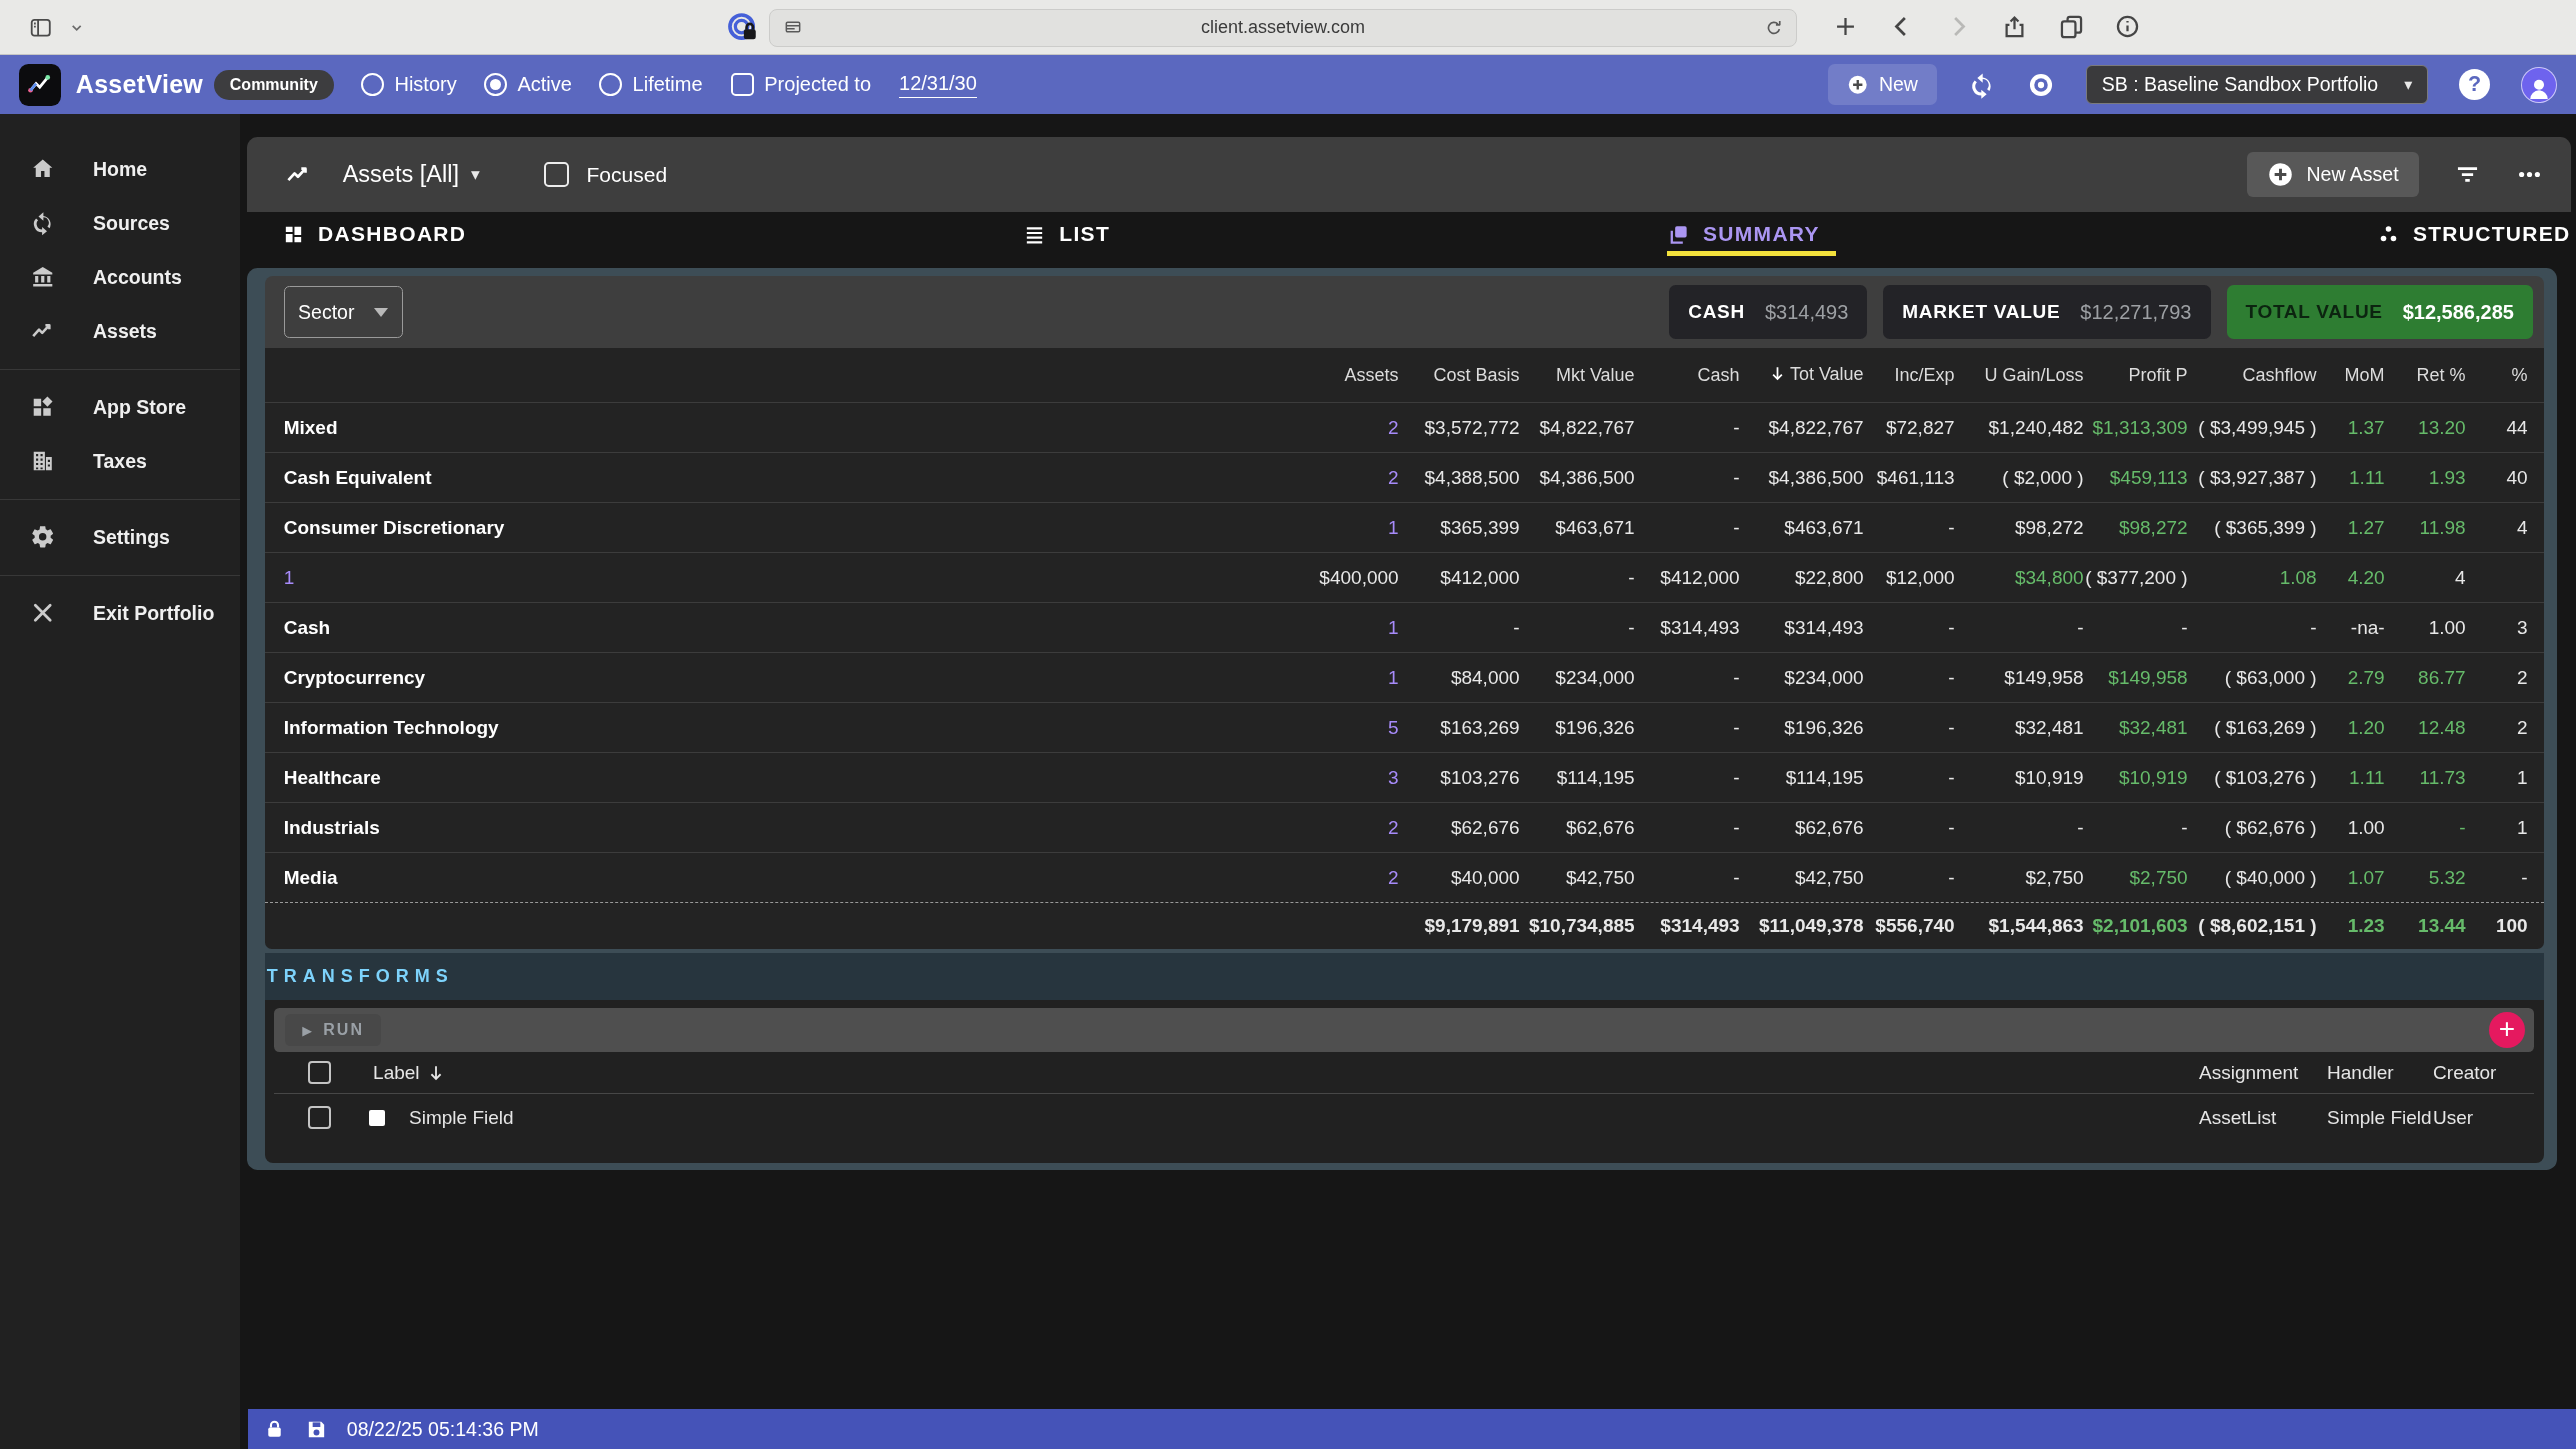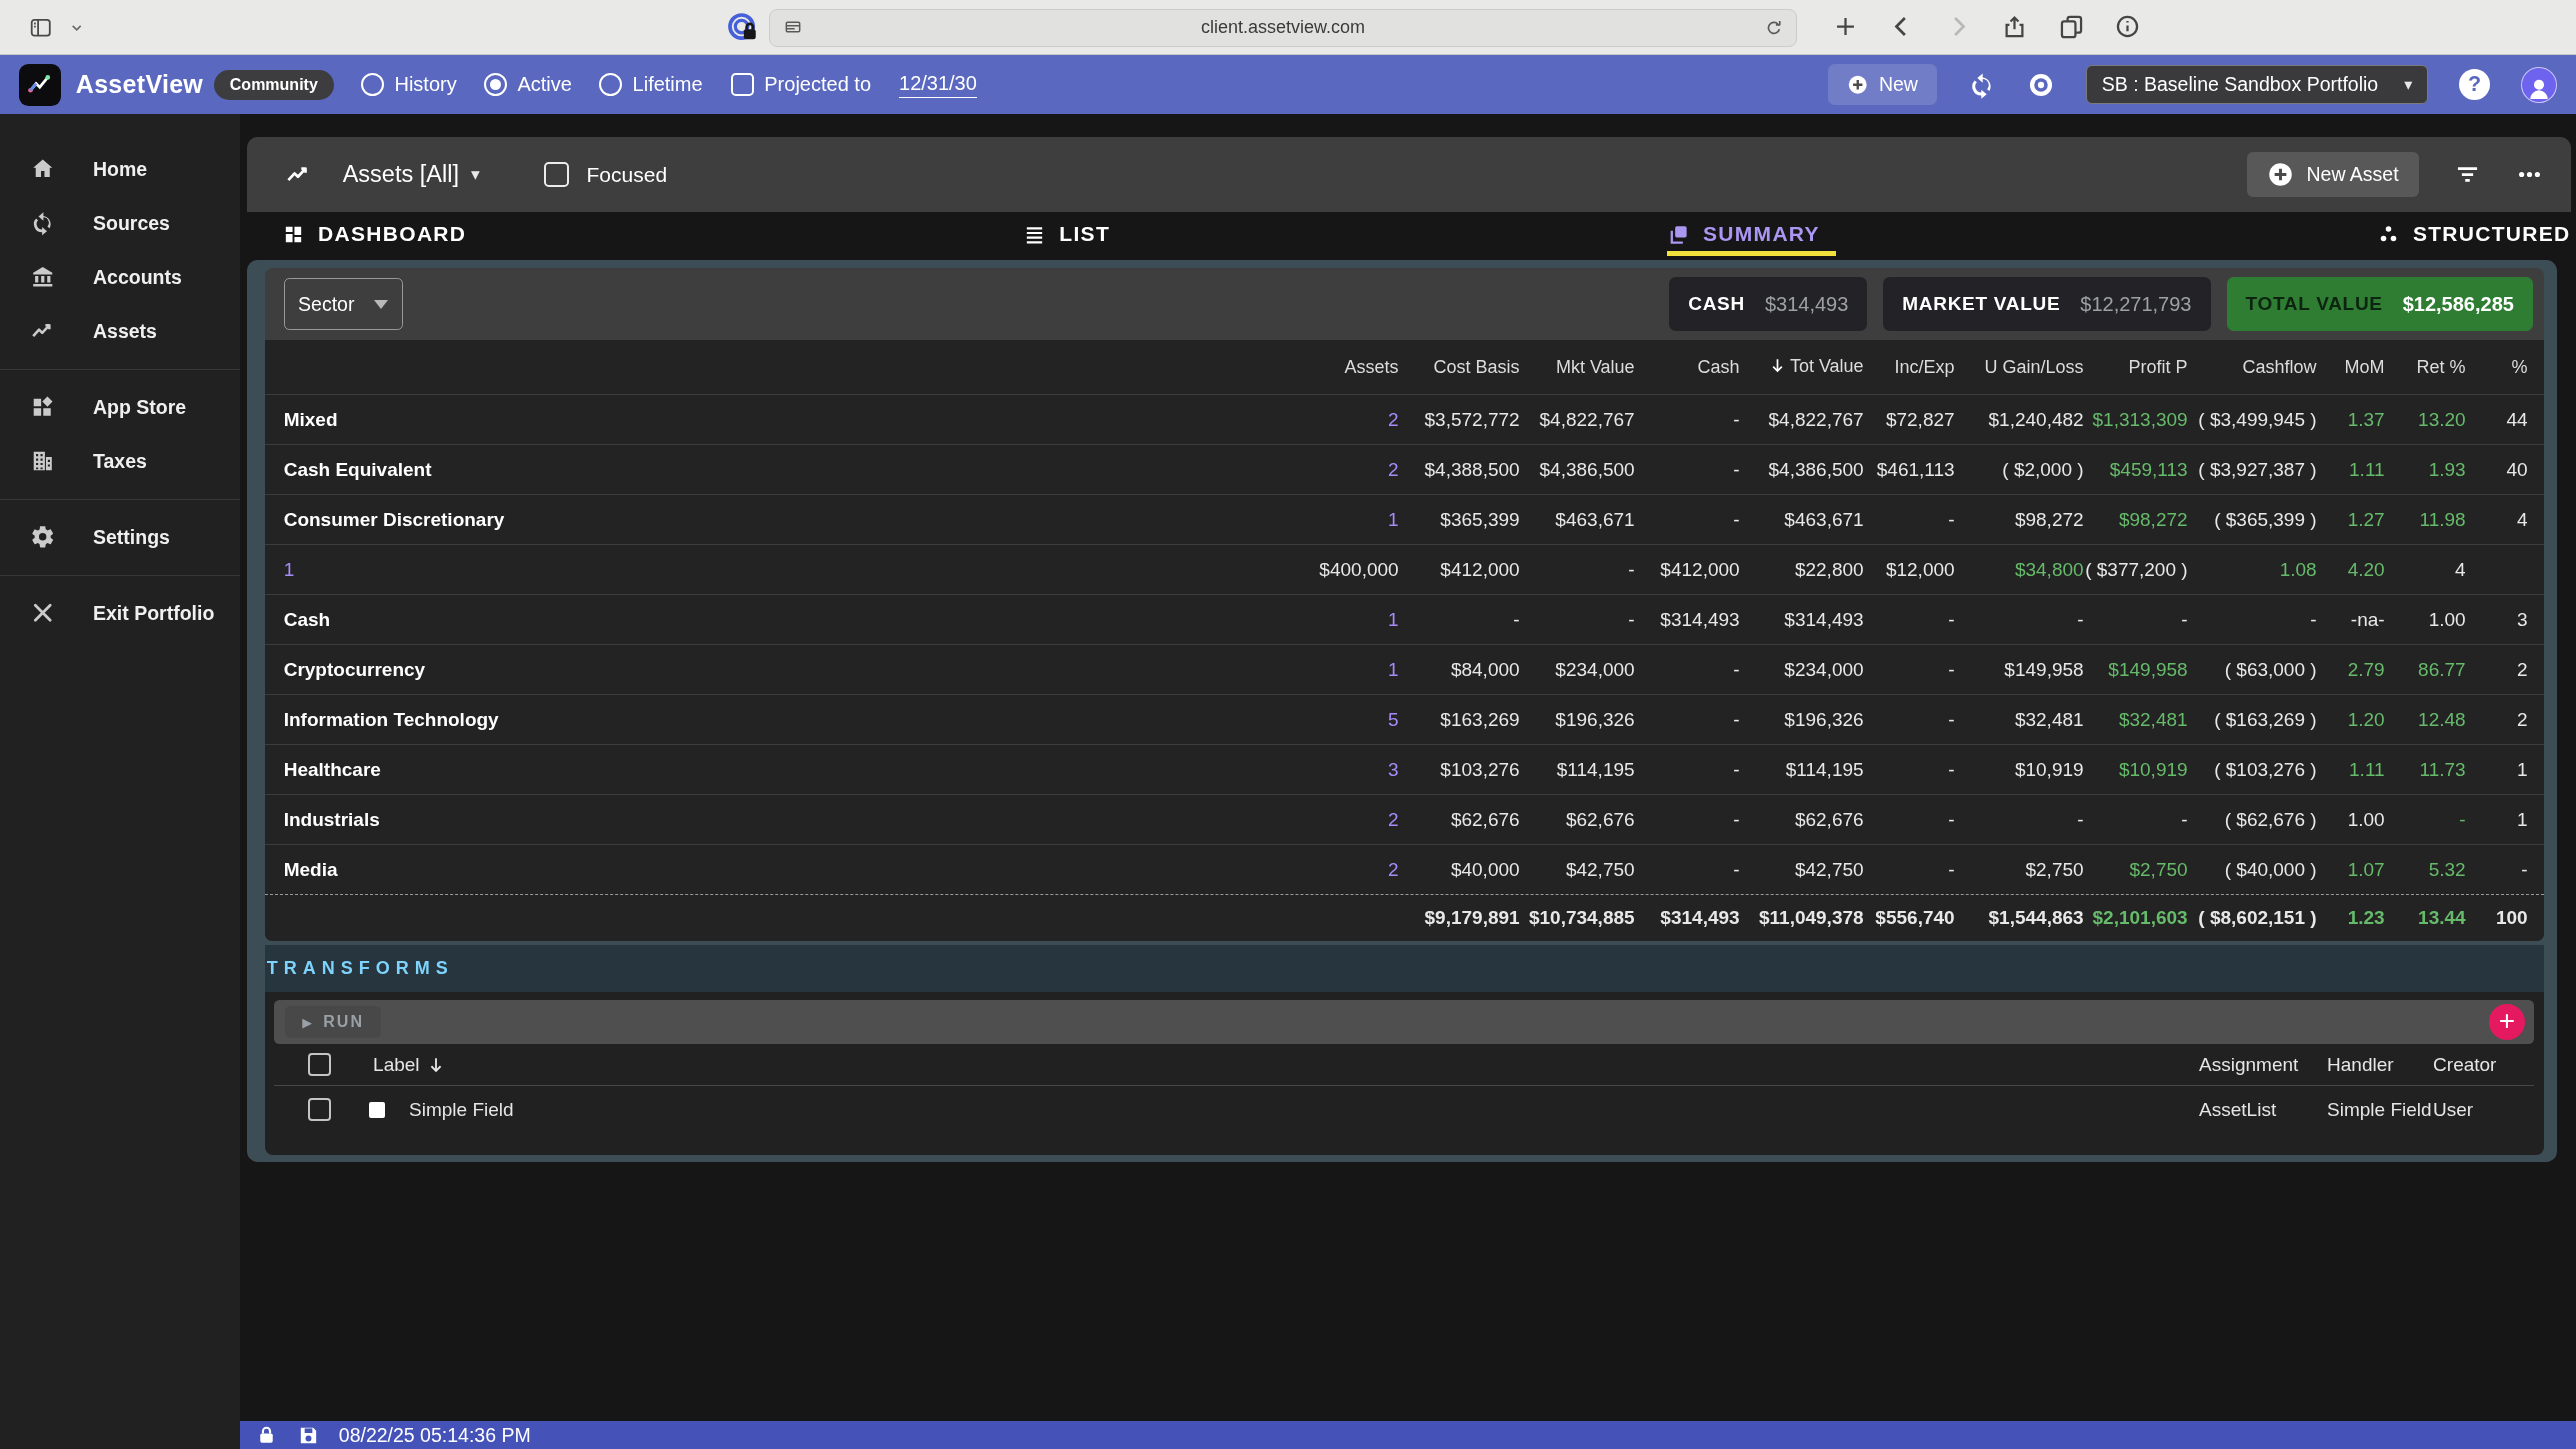--- a/index.html
+++ b/index.html
@@ -61,21 +61,21 @@
   .na-btn { display:flex; align-items:center; gap:12px; background:#585858; border-radius:6px; padding:9.4px 20px; font-size:19.5px; }
   .at-right .i { width:27px; height:27px; color:#fff; }
 
   .tabs { position:absolute; left:6.7px; right:5.4px; top:98px; height:44px; display:flex; align-items:stretch; padding-left:35px; gap:39px;justify-content:space-between; }
   .tab { display:flex; align-items:center; gap:13.4px; color:#fff; font-size:21px; font-weight:700; letter-spacing:1.3px; position:relative; }
   .tab .i { width:23px; height:23px; }
   .tab.active { color:var(--tab-active); }
   .tab.active::after { content:""; position:absolute; left:0; right:-16px; bottom:0; height:4.7px; background:var(--tab-underline); }
 
   
-  .panel { position:absolute; left:6.7px; right:19px; top:146px; height:902px; background:#3d4d56; border-radius:10.7px; padding:8px 13.4px 0 18px; }
+  .panel { position:absolute; left:6.7px; right:19px; top:154px; height:902px; background:#3d4d56; border-radius:10.7px; padding:8px 13.4px 0 18px; }
   .filter-bar { height:72px; background:#3e3e3e; border-radius:8px 8px 0 0; display:flex; align-items:center; }
   .select { margin-left:19px; width:119px; height:52px; border:1.3px solid #9a9a9a; border-radius:5.4px; display:flex; align-items:center; justify-content:space-between; padding:0 13.4px; color:#fff; font-size:19.5px; }
   .select .tri { width:0; height:0; border-left:7.4px solid transparent; border-right:7.4px solid transparent; border-top:9.4px solid #b9b9b9; }
   .chips { margin-left:auto; display:flex; gap:16px; margin-right:10.7px; }
   .chip { height:54px; border-radius:6.7px; background:#232327; display:flex; align-items:center; padding:0 19px; gap:20px; }
   .chip .lab { font-size:19px; font-weight:700; color:#fff; letter-spacing:0.7px; }
   .chip .val { font-size:20px; color:#9da0a4; }
   .chip.green { background:var(--total-chip); }
   .chip.green .lab { color:#0c2410; }
   .chip.green .val { color:#fff; font-weight:700; }
@@ -103,21 +103,21 @@
   .tf-row { height:42px; display:flex; align-items:center; position:relative; color:#e6e6e6; font-size:19px; }
   .tf-row.head { border-bottom:0.7px solid #474747; }
   .tf-row.data { height:47px; }
   .tf-cbx { width:23px; height:23px; border:2px solid #c4c4c4; border-radius:4px; margin-left:34px; }
   .tf-label { margin-left:42px; display:flex; align-items:center; gap:6.7px; }
   .tf-label .i { width:20px; height:20px; }
   .tf-sq { width:16px; height:16px; background:#fff; border-radius:2px; margin-left:38px; }
   .tf-name { margin-left:24px; }
   .tc-a { position:absolute; left:1925px; } .tc-h { position:absolute; left:2053px; } .tc-c { position:absolute; left:2159px; }
 
-  .statusbar { position:absolute; left:0; right:0; bottom:0; height:28px; background:var(--statusbar); display:flex; align-items:center; color:#fff; }
+  .statusbar { position:absolute; left:8px; right:0; bottom:0; height:40px; background:var(--statusbar); display:flex; align-items:center; color:#fff; }
   .statusbar .i { width:23px; height:23px; }
   .statusbar .lk { margin-left:14.8px; }
   .statusbar .sv { margin-left:19px; }
   .sb-time { font-size:19.5px; margin-left:19px; }
 </style>
 </head>
 <body>
 
 <div class="browser-bar">
   <div class="win-controls">

